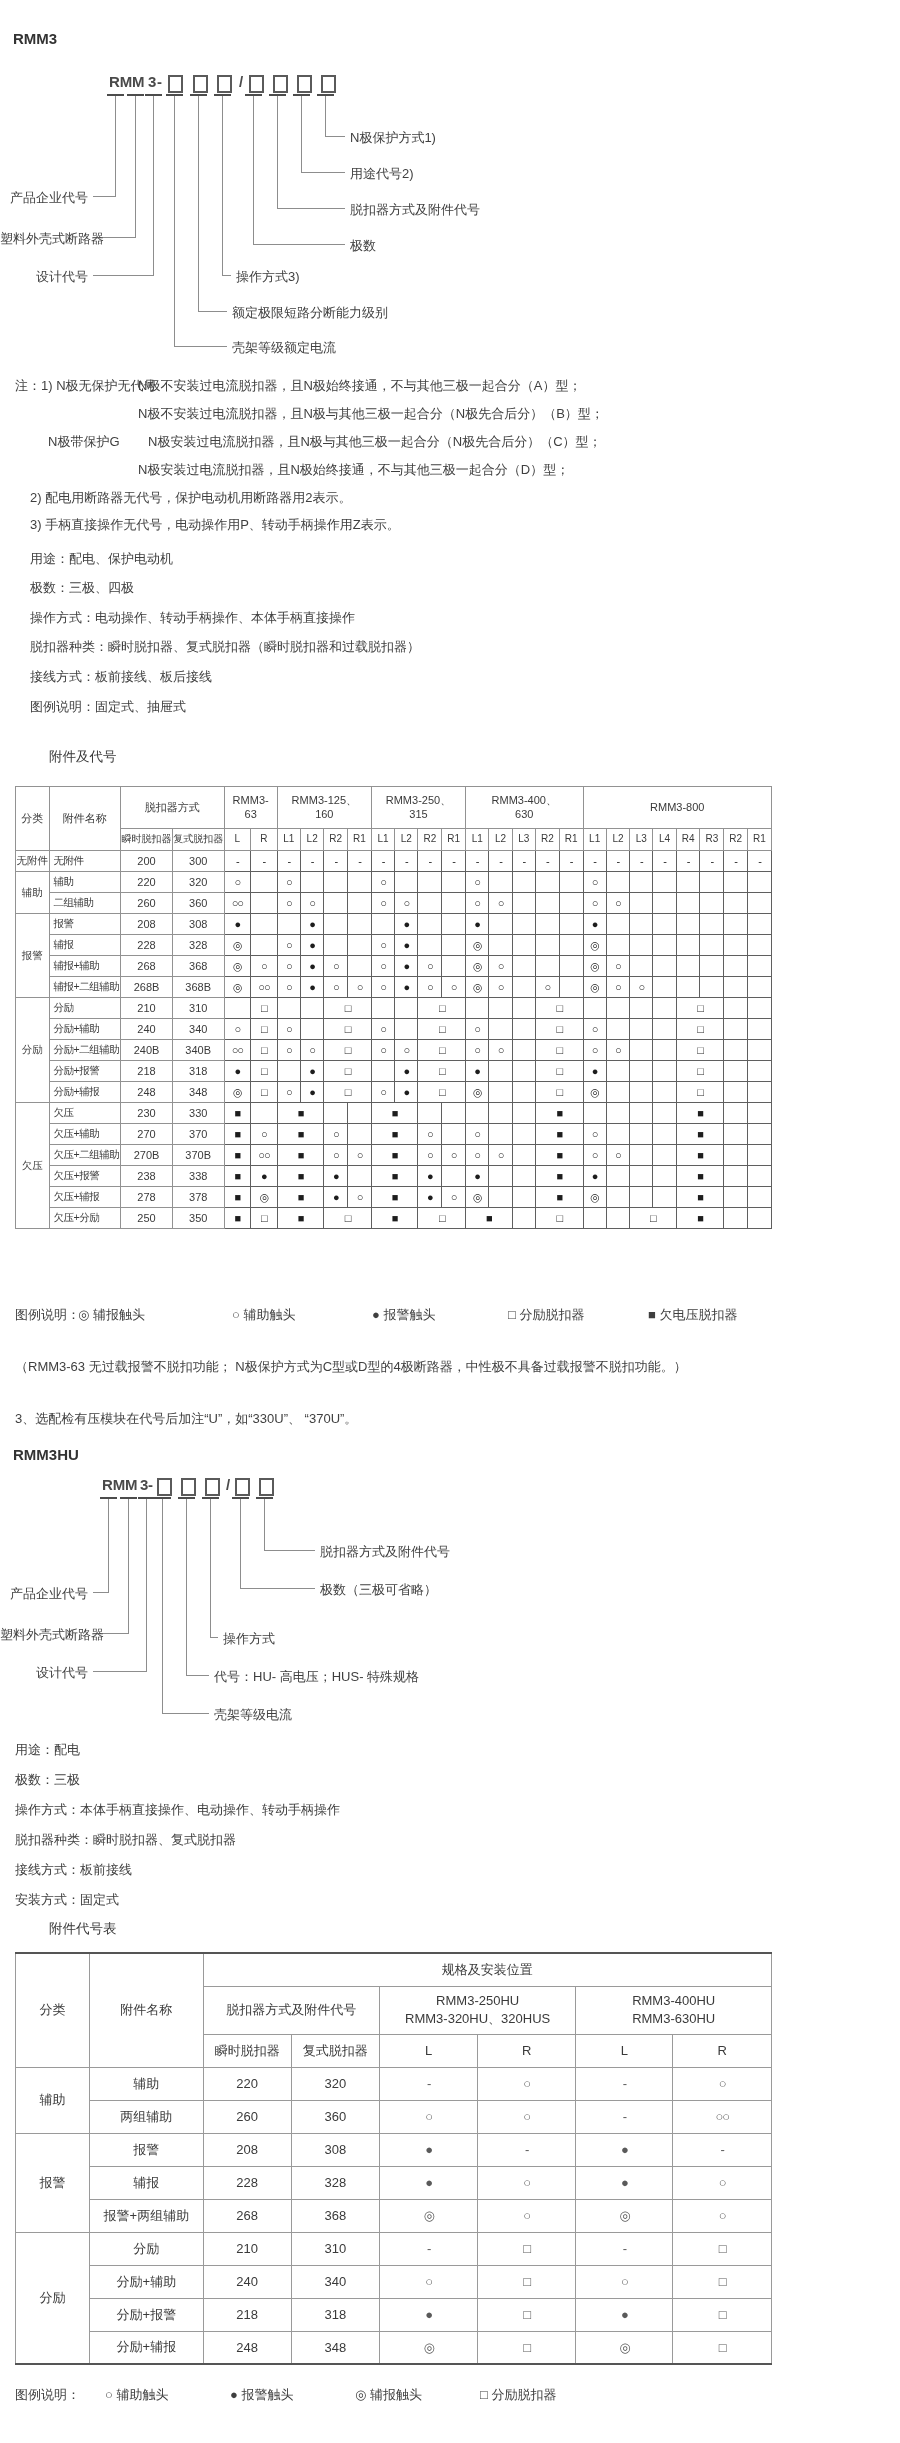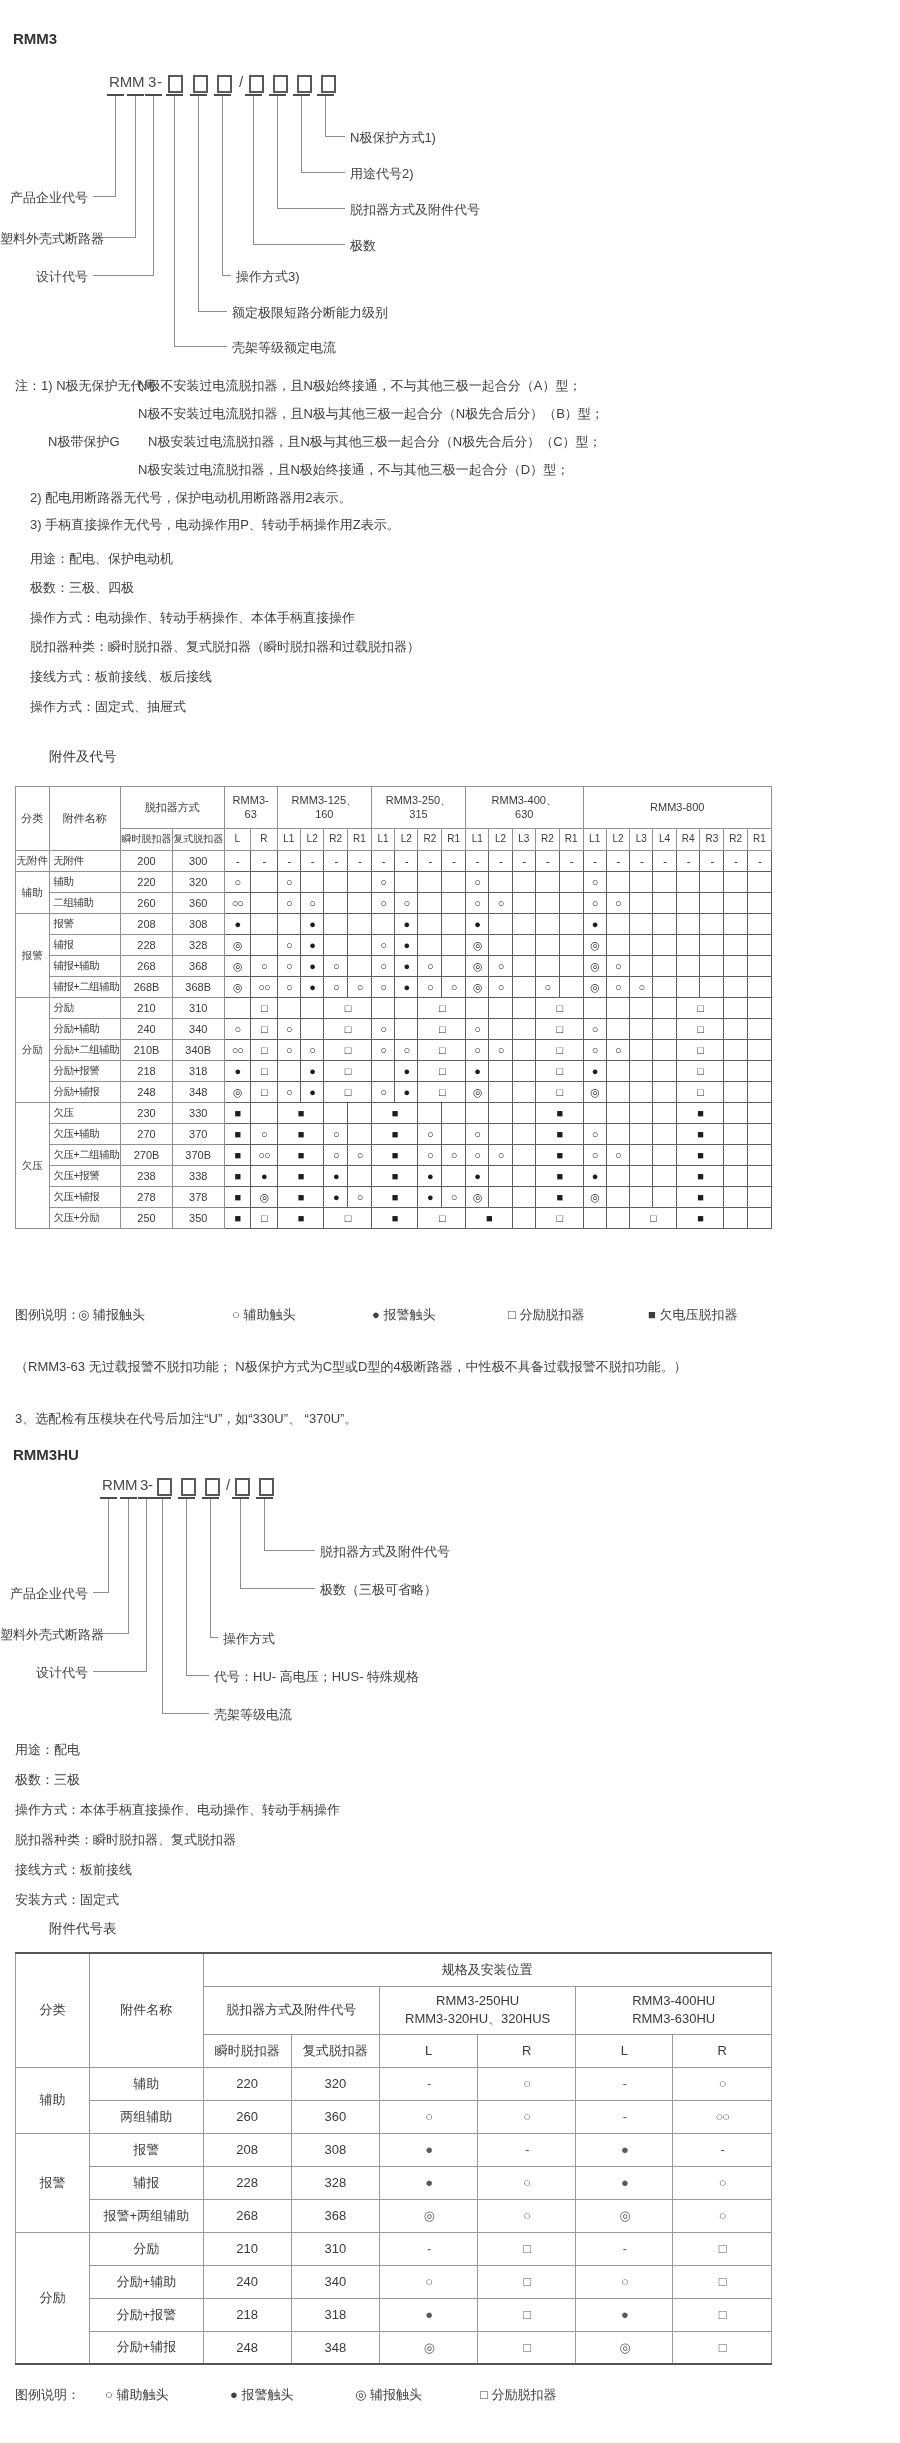--- a/index.html
+++ b/index.html
@@ -3,21 +3,21 @@
 <meta charset="utf-8">
 <style>
   html,body{margin:0;padding:0;background:#fff;}
   #page{position:relative;width:772px;height:2443px;background:#ffffff;
         font-family:"Liberation Sans","DejaVu Sans",sans-serif;color:#3f3f3f;overflow:hidden;}
   .sect-title{position:absolute;font-size:15px;font-weight:bold;color:#333;white-space:nowrap;}
   .sub-title{position:absolute;font-size:13.5px;color:#3a3a3a;white-space:nowrap;padding-left:36px;}
   .lbl{position:absolute;font-size:13px;color:#3f3f3f;white-space:nowrap;}
   .lblr{position:absolute;font-size:13px;color:#3f3f3f;white-space:nowrap;left:0;width:88px;text-align:right;}
   .spec{position:absolute;font-size:13px;color:#3f3f3f;white-space:nowrap;}
-  .codechar{position:absolute;font-size:15px;color:#4a4a4a;white-space:nowrap;}
+  .codechar{position:absolute;font-size:15px;color:#4a4a4a;white-space:nowrap;font-weight:bold;}
   .codebox{position:absolute;width:11px;height:14px;border:2px solid #5a5a5a;background:#fff;}
   .tick{position:absolute;width:17px;height:2px;background:#4c4c4c;}
   .vl{position:absolute;width:1px;background:#8d8d8d;}
   .hl{position:absolute;height:1px;background:#8d8d8d;}
   table{border-collapse:collapse;table-layout:fixed;}
   th,td{border:1px solid #929292;font-weight:normal;padding:0;text-align:center;vertical-align:middle;}
   .t1{position:absolute;left:15px;top:786px;font-size:11px;color:#3a3a3a;border:1px solid #6a6a6a;}
   .t1 thead tr.h1{height:42px;} .t1 thead tr.h2{height:22px;}
   .t1 thead th{font-size:11px;line-height:1.25;white-space:pre-line;}
   .t1 tbody tr{height:21px;}
@@ -115,21 +115,21 @@
   <div class="spec" style="left:148px;top:433px">N极安装过电流脱扣器，且N极与其他三极一起合分（N极先合后分）（C）型；</div>
   <div class="spec" style="left:138px;top:461px">N极安装过电流脱扣器，且N极始终接通，不与其他三极一起合分（D）型；</div>
   <div class="spec" style="left:30px;top:489px">2) 配电用断路器无代号，保护电动机用断路器用2表示。</div>
   <div class="spec" style="left:30px;top:516px">3) 手柄直接操作无代号，电动操作用P、转动手柄操作用Z表示。</div>
 
   <div class="spec" style="left:30px;top:550px">用途：配电、保护电动机</div>
   <div class="spec" style="left:30px;top:579px">极数：三极、四极</div>
   <div class="spec" style="left:30px;top:609px">操作方式：电动操作、转动手柄操作、本体手柄直接操作</div>
   <div class="spec" style="left:30px;top:638px">脱扣器种类：瞬时脱扣器、复式脱扣器（瞬时脱扣器和过载脱扣器）</div>
   <div class="spec" style="left:30px;top:668px">接线方式：板前接线、板后接线</div>
-  <div class="spec" style="left:30px;top:698px">操作方式：固定式、抽屉式</div>
+  <div class="spec" style="left:30px;top:698px">图例说明：固定式、抽屉式</div>
 
   <div class="sub-title" style="left:13px;top:748px">附件及代号</div>
 
   <table class="t1">
       <colgroup>
         <col style="width: 34px;">
         <col style="width: 72px;">
         <col style="width: 52px;">
         <col style="width: 52px;">
         <col style="width: 30px;">
@@ -443,21 +443,21 @@
           <td class="sy">○</td>
           <td class="sy"></td>
           <td class="sy"></td>
           <td class="sy"></td>
           <td class="sy" colspan="2">□</td>
           <td class="sy"></td>
           <td class="sy"></td>
         </tr>
         <tr>
           <td class="nm">分励+二组辅助</td>
-          <td class="cd">210B</td>
+          <td class="cd">240B</td>
           <td class="cd">340B</td>
           <td class="sy">○○</td>
           <td class="sy">□</td>
           <td class="sy">○</td>
           <td class="sy">○</td>
           <td class="sy" colspan="2">□</td>
           <td class="sy">○</td>
           <td class="sy">○</td>
           <td class="sy" colspan="2">□</td>
           <td class="sy">○</td>

